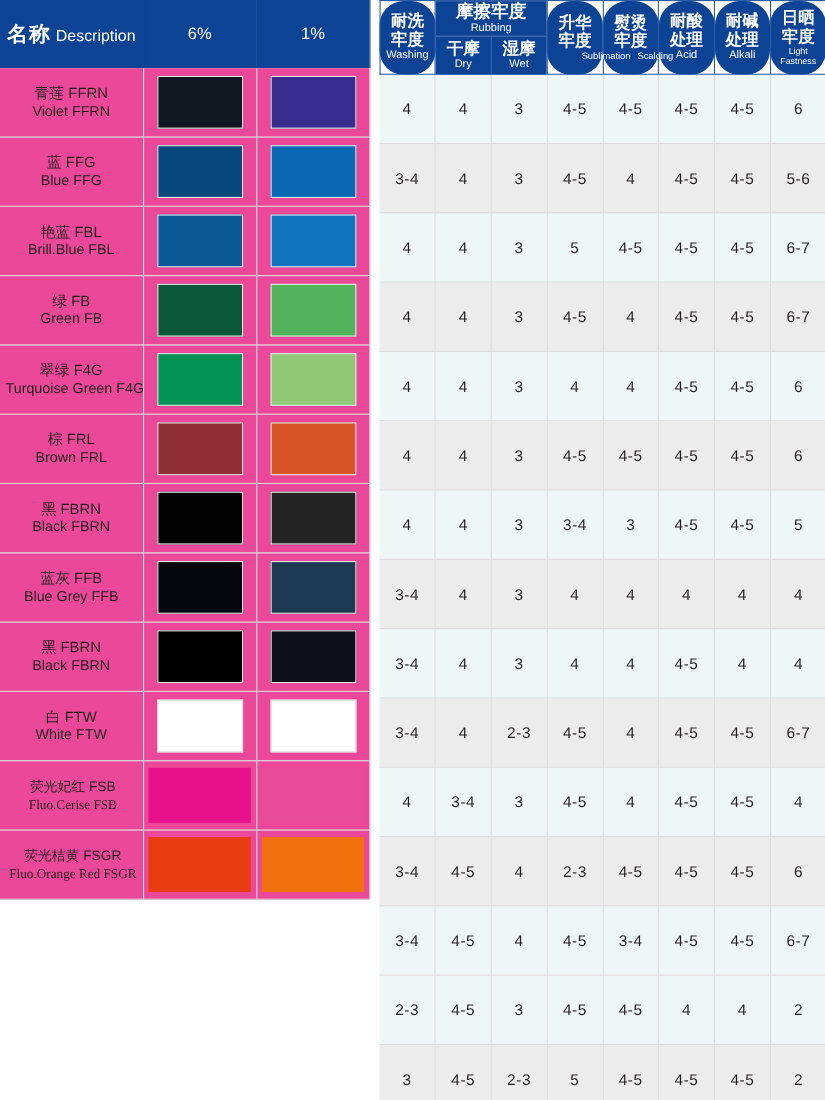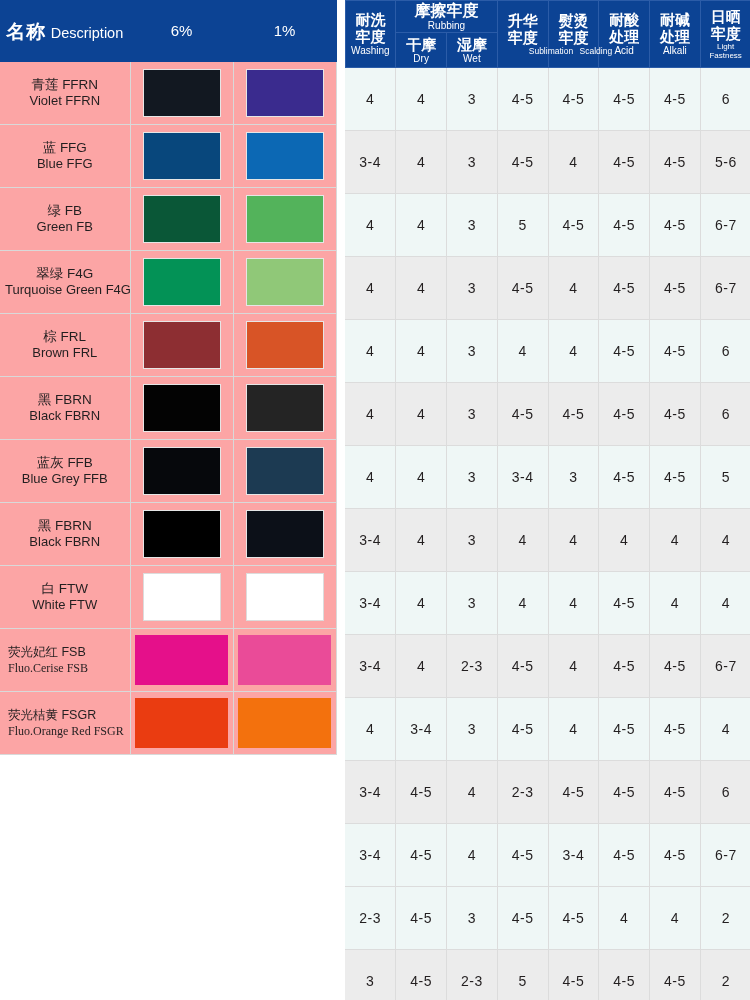--- a/index.html
+++ b/index.html
@@ -54,32 +54,32 @@
   .hdr-pct {
     font-size: 15px;
     line-height: 18px;
   }
 
   .left-table tbody td {
     height: 62px;
     padding: 0;
     border-bottom: 1px solid #d9d9d9;
     border-right: 1px solid #d9d9d9;
-    background: #fca5a5;
+    background: #ec4899;
     vertical-align: middle;
   }
   .left-table tbody tr td:last-child { border-right: 1px solid #d9d9d9; }
 
   .name-cell {
     text-align: center;
     padding: 0 5px;
     line-height: 16px;
   }
   .name-cell.align-left {
-    text-align: left;
+    text-align: center;
     padding-left: 8px;
   }
   .name-cn {
     font-size: 13.5px;
     display: block;
     white-space: nowrap;
   }
   .name-en {
     font-size: 13px;
     display: block;
@@ -124,21 +124,21 @@
 
   .right-table thead th {
     background: #0c4394;
     color: #ffffff;
     padding: 0;
     font-weight: normal;
     border: 1px solid #2b5ca8;
     vertical-align: middle;
     text-align: center;
   }
-  .th-tall { height: 62px; }
+  .th-tall { height: 62px; border-radius: 22px; }
   .th-span { height: 28px; }
   .th-sub  { height: 34px; }
 
   .rh-cn {
     font-size: 15px;
     line-height: 17px;
     font-weight: bold;
     display: block;
     white-space: nowrap;
   }
@@ -219,20 +219,34 @@
           <td class="sw-cell">
             <div class="swatch" style="background: rgb(8, 71, 124);"></div>
           </td>
           <td class="sw-cell">
             <div class="swatch" style="background: rgb(12, 104, 180);"></div>
           </td>
         </tr>
         <tr>
           <td>
             <div class="name-cell">
+              <span class="name-cn">艳蓝 FBL</span>
+              <span class="name-en">Brill.Blue FBL</span>
+            </div>
+          </td>
+          <td class="sw-cell">
+            <div class="swatch" style="background: rgb(10, 88, 150);"></div>
+          </td>
+          <td class="sw-cell">
+            <div class="swatch" style="background: rgb(16, 115, 189);"></div>
+          </td>
+        </tr>
+        <tr>
+          <td>
+            <div class="name-cell">
               <span class="name-cn">绿 FB</span>
               <span class="name-en">Green FB</span>
             </div>
           </td>
           <td class="sw-cell">
             <div class="swatch" style="background: rgb(10, 87, 55);"></div>
           </td>
           <td class="sw-cell">
             <div class="swatch" style="background: rgb(83, 179, 91);"></div>
           </td>

